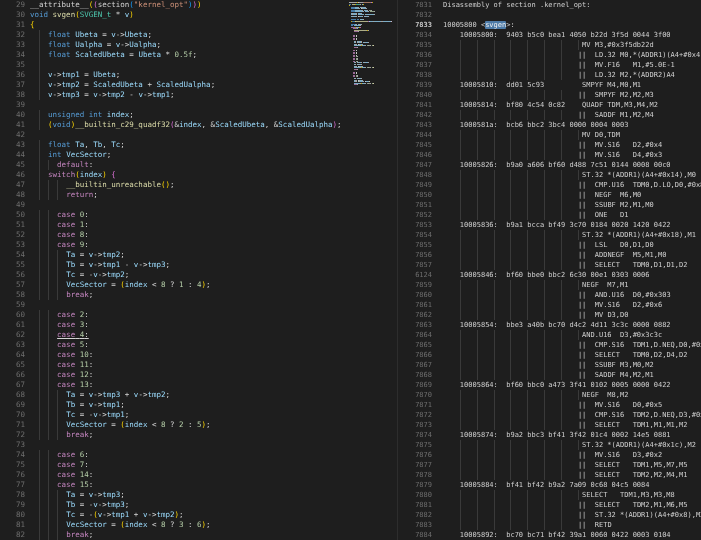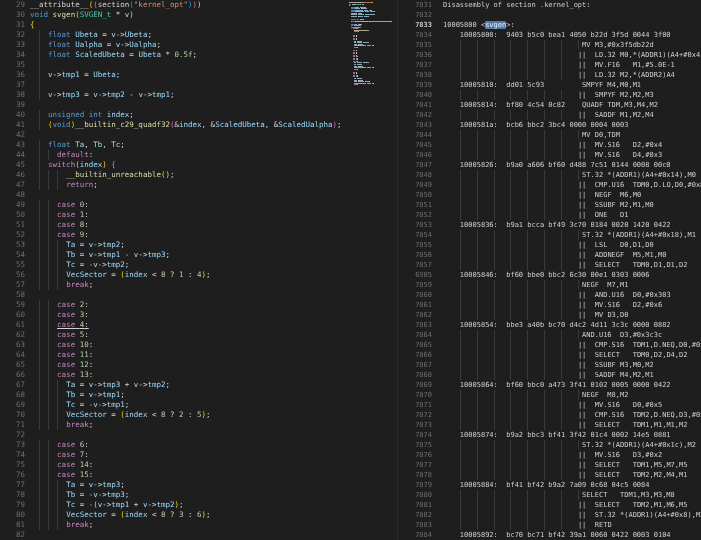--- a/index.html
+++ b/index.html
@@ -95,27 +95,28 @@
       </div>
     <div class="codecol code-l" id="lc">
         <div class="cline"><span style="padding-left: 0px; position: relative;"><span class="tk-p">__attribute__</span><span class="tk-b1">(</span><span class="tk-b2">(</span><span class="tk-p">section</span><span class="tk-b3">(</span><span class="tk-s">"kernel_opt"</span><span class="tk-b3">)</span><span class="tk-b2">)</span><span class="tk-b1">)</span></span></div>
         <div class="cline"><span style="padding-left: 0px; position: relative;"><span class="tk-k">void</span><span class="tk-p"> </span><span class="tk-f">svgen</span><span class="tk-b1">(</span><span class="tk-t">SVGEN_t</span><span class="tk-p"> * </span><span class="tk-v">v</span><span class="tk-b1">)</span></span></div>
         <div class="cline"><span style="padding-left: 0px; position: relative;"><span class="tk-b1">{</span></span></div>
         <div class="cline"><span class="guide" style="left: 9.03125px;"></span><span style="padding-left: 18.0625px; position: relative;"><span class="tk-k">float</span><span class="tk-p"> </span><span class="tk-v">Ubeta</span><span class="tk-p"> = </span><span class="tk-v">v</span><span class="tk-p">-&gt;</span><span class="tk-v">Ubeta</span><span class="tk-p">;</span></span></div>
         <div class="cline"><span class="guide" style="left: 9.03125px;"></span><span style="padding-left: 18.0625px; position: relative;"><span class="tk-k">float</span><span class="tk-p"> </span><span class="tk-v">Ualpha</span><span class="tk-p"> = </span><span class="tk-v">v</span><span class="tk-p">-&gt;</span><span class="tk-v">Ualpha</span><span class="tk-p">;</span></span></div>
         <div class="cline"><span class="guide" style="left: 9.03125px;"></span><span style="padding-left: 18.0625px; position: relative;"><span class="tk-k">float</span><span class="tk-p"> </span><span class="tk-v">ScaledUbeta</span><span class="tk-p"> = </span><span class="tk-v">Ubeta</span><span class="tk-p"> * </span><span class="tk-n">0.5f</span><span class="tk-p">;</span></span></div>
         <div class="cline"><span class="guide" style="left: 9.03125px;"></span></div>
         <div class="cline"><span class="guide" style="left: 9.03125px;"></span><span style="padding-left: 18.0625px; position: relative;"><span class="tk-v">v</span><span class="tk-p">-&gt;</span><span class="tk-v">tmp1</span><span class="tk-p"> = </span><span class="tk-v">Ubeta</span><span class="tk-p">;</span></span></div>
-        <div class="cline"><span class="guide" style="left: 9.03125px;"></span></div>
+        <div class="cline"><span class="guide" style="left: 9.03125px;"></span><span style="padding-left: 18.0625px; position: relative;"><span class="tk-v">v</span><span class="tk-p">-&gt;</span><span class="tk-v">tmp2</span><span class="tk-p"> = </span><span class="tk-v">ScaledUbeta</span><span class="tk-p"> + </span><span class="tk-v">ScaledUalpha</span><span class="tk-p">;</span></span></div>
         <div class="cline"><span class="guide" style="left: 9.03125px;"></span><span style="padding-left: 18.0625px; position: relative;"><span class="tk-v">v</span><span class="tk-p">-&gt;</span><span class="tk-v">tmp3</span><span class="tk-p"> = </span><span class="tk-v">v</span><span class="tk-p">-&gt;</span><span class="tk-v">tmp2</span><span class="tk-p"> - </span><span class="tk-v">v</span><span class="tk-p">-&gt;</span><span class="tk-v">tmp1</span><span class="tk-p">;</span></span></div>
         <div class="cline"><span style="padding-left: 0px; position: relative;"></span></div>
         <div class="cline"><span class="guide" style="left: 9.03125px;"></span><span style="padding-left: 18.0625px; position: relative;"><span class="tk-k">unsigned</span><span class="tk-p"> </span><span class="tk-k">int</span><span class="tk-p"> </span><span class="tk-v">index</span><span class="tk-p">;</span></span></div>
         <div class="cline"><span class="guide" style="left: 9.03125px;"></span><span style="padding-left: 18.0625px; position: relative;"><span class="tk-b1">(</span><span class="tk-k">void</span><span class="tk-b1">)</span><span class="tk-f">__builtin_c29_quadf32</span><span class="tk-b2">(</span><span class="tk-p">&amp;</span><span class="tk-v">index</span><span class="tk-p">, &amp;</span><span class="tk-v">ScaledUbeta</span><span class="tk-p">, &amp;</span><span class="tk-v">ScaledUalpha</span><span class="tk-b2">)</span><span class="tk-p">;</span></span></div>
         <div class="cline"><span style="padding-left: 0px; position: relative;"></span></div>
         <div class="cline"><span class="guide" style="left: 9.03125px;"></span><span style="padding-left: 18.0625px; position: relative;"><span class="tk-k">float</span><span class="tk-p"> </span><span class="tk-v">Ta</span><span class="tk-p">, </span><span class="tk-v">Tb</span><span class="tk-p">, </span><span class="tk-v">Tc</span><span class="tk-p">;</span></span></div>
+        <div class="cline"><span class="guide" style="left: 9.03125px;"></span><span style="padding-left: 18.0625px; position: relative;"><span class="tk-k">int</span><span class="tk-p"> </span><span class="tk-v">VecSector</span><span class="tk-p">;</span></span></div>
         <div class="cline"><span class="guide" style="left: 9.03125px;"></span><span class="guide" style="left: 18.0625px;"></span><span style="padding-left: 27.0938px; position: relative;"><span class="tk-c">default</span><span class="tk-p">:</span></span></div>
         <div class="cline"><span class="guide" style="left: 9.03125px;"></span><span style="padding-left: 18.0625px; position: relative;"><span class="tk-c">switch</span><span class="tk-b1">(</span><span class="tk-v">index</span><span class="tk-b1">)</span><span class="tk-p"> </span><span class="tk-b2">{</span></span></div>
         <div class="cline"><span class="guide" style="left: 9.03125px;"></span><span class="guide" style="left: 18.0625px;"></span><span class="guide" style="left: 27.0938px;"></span><span style="padding-left: 36.125px; position: relative;"><span class="tk-f">__builtin_unreachable</span><span class="tk-b1">()</span><span class="tk-p">;</span></span></div>
         <div class="cline"><span class="guide" style="left: 9.03125px;"></span><span class="guide" style="left: 18.0625px;"></span><span class="guide" style="left: 27.0938px;"></span><span style="padding-left: 36.125px; position: relative;"><span class="tk-c">return</span><span class="tk-p">;</span></span></div>
         <div class="cline"><span style="padding-left: 0px; position: relative;"></span></div>
         <div class="cline"><span class="guide" style="left: 9.03125px;"></span><span class="guide" style="left: 18.0625px;"></span><span style="padding-left: 27.0938px; position: relative;"><span class="tk-c">case</span><span class="tk-p"> </span><span class="tk-n">0</span><span class="tk-p">:</span></span></div>
         <div class="cline"><span class="guide" style="left: 9.03125px;"></span><span class="guide" style="left: 18.0625px;"></span><span style="padding-left: 27.0938px; position: relative;"><span class="tk-c">case</span><span class="tk-p"> </span><span class="tk-n">1</span><span class="tk-p">:</span></span></div>
         <div class="cline"><span class="guide" style="left: 9.03125px;"></span><span class="guide" style="left: 18.0625px;"></span><span style="padding-left: 27.0938px; position: relative;"><span class="tk-c">case</span><span class="tk-p"> </span><span class="tk-n">8</span><span class="tk-p">:</span></span></div>
         <div class="cline"><span class="guide" style="left: 9.03125px;"></span><span class="guide" style="left: 18.0625px;"></span><span style="padding-left: 27.0938px; position: relative;"><span class="tk-c">case</span><span class="tk-p"> </span><span class="tk-n">9</span><span class="tk-p">:</span></span></div>
         <div class="cline"><span class="guide" style="left: 9.03125px;"></span><span class="guide" style="left: 18.0625px;"></span><span class="guide" style="left: 27.0938px;"></span><span style="padding-left: 36.125px; position: relative;"><span class="tk-v">Ta</span><span class="tk-p"> = </span><span class="tk-v">v</span><span class="tk-p">-&gt;</span><span class="tk-v">tmp2</span><span class="tk-p">;</span></span></div>
@@ -442,21 +443,21 @@
         <div class="gnum">7848</div>
         <div class="gnum">7849</div>
         <div class="gnum">7850</div>
         <div class="gnum">7851</div>
         <div class="gnum">7852</div>
         <div class="gnum">7853</div>
         <div class="gnum">7854</div>
         <div class="gnum">7855</div>
         <div class="gnum">7856</div>
         <div class="gnum">7857</div>
-        <div class="gnum">6905</div>
+        <div class="gnum">6124</div>
         <div class="gnum">7859</div>
         <div class="gnum">7860</div>
         <div class="gnum">7861</div>
         <div class="gnum">7862</div>
         <div class="gnum">7863</div>
         <div class="gnum">7864</div>
         <div class="gnum">7865</div>
         <div class="gnum">7866</div>
         <div class="gnum">7867</div>
         <div class="gnum">7868</div>

